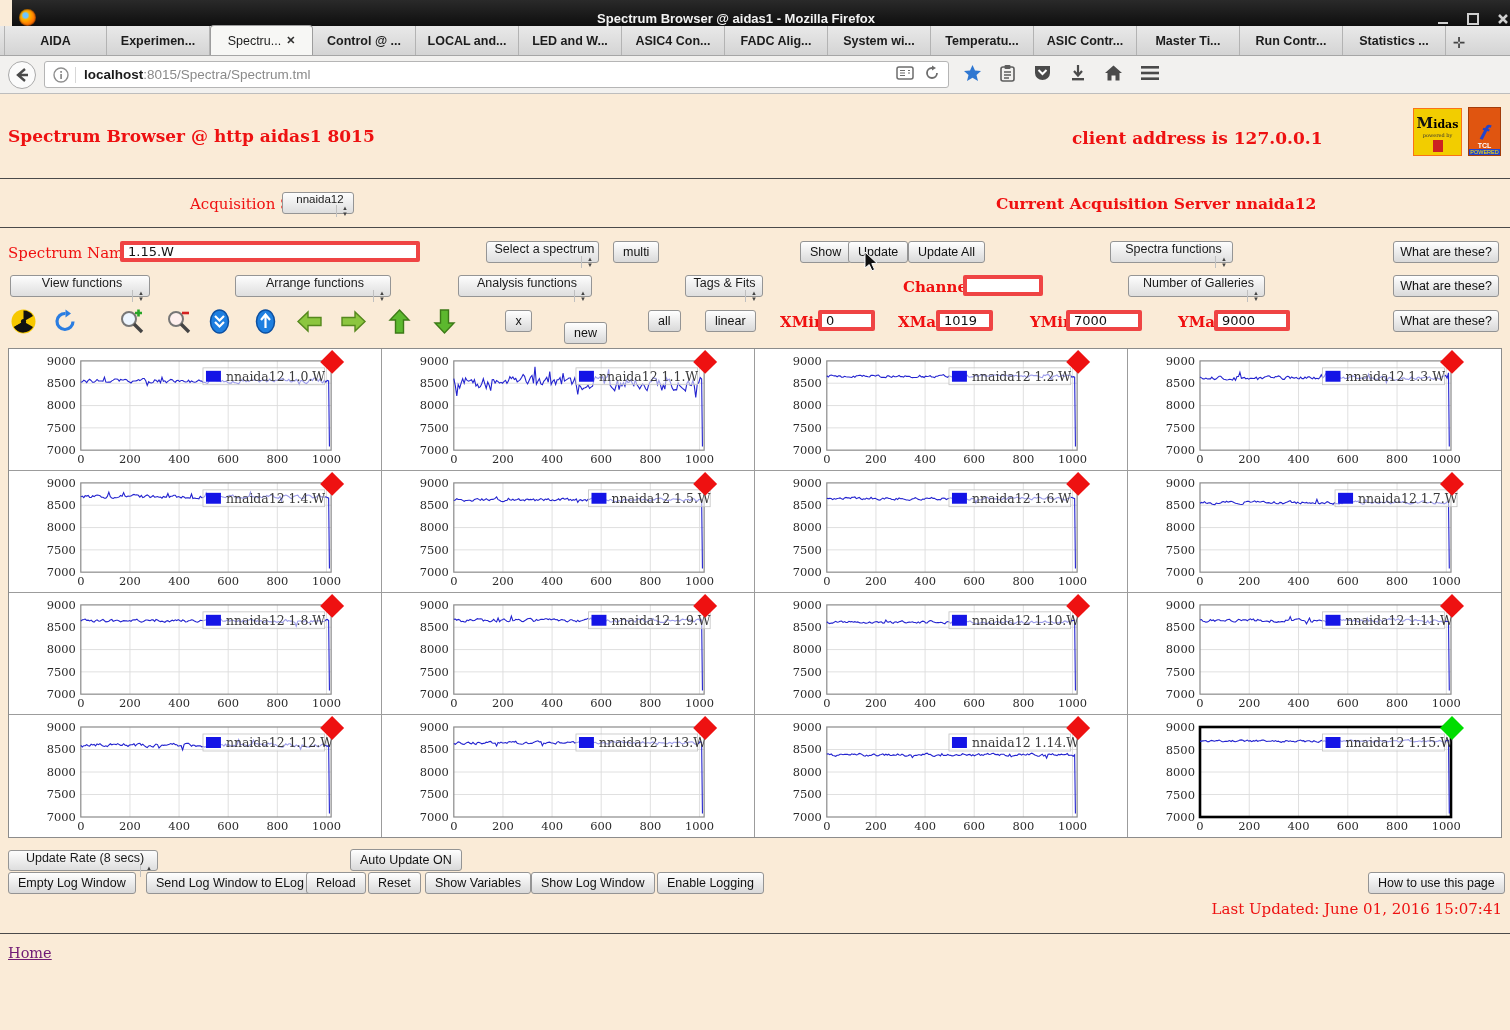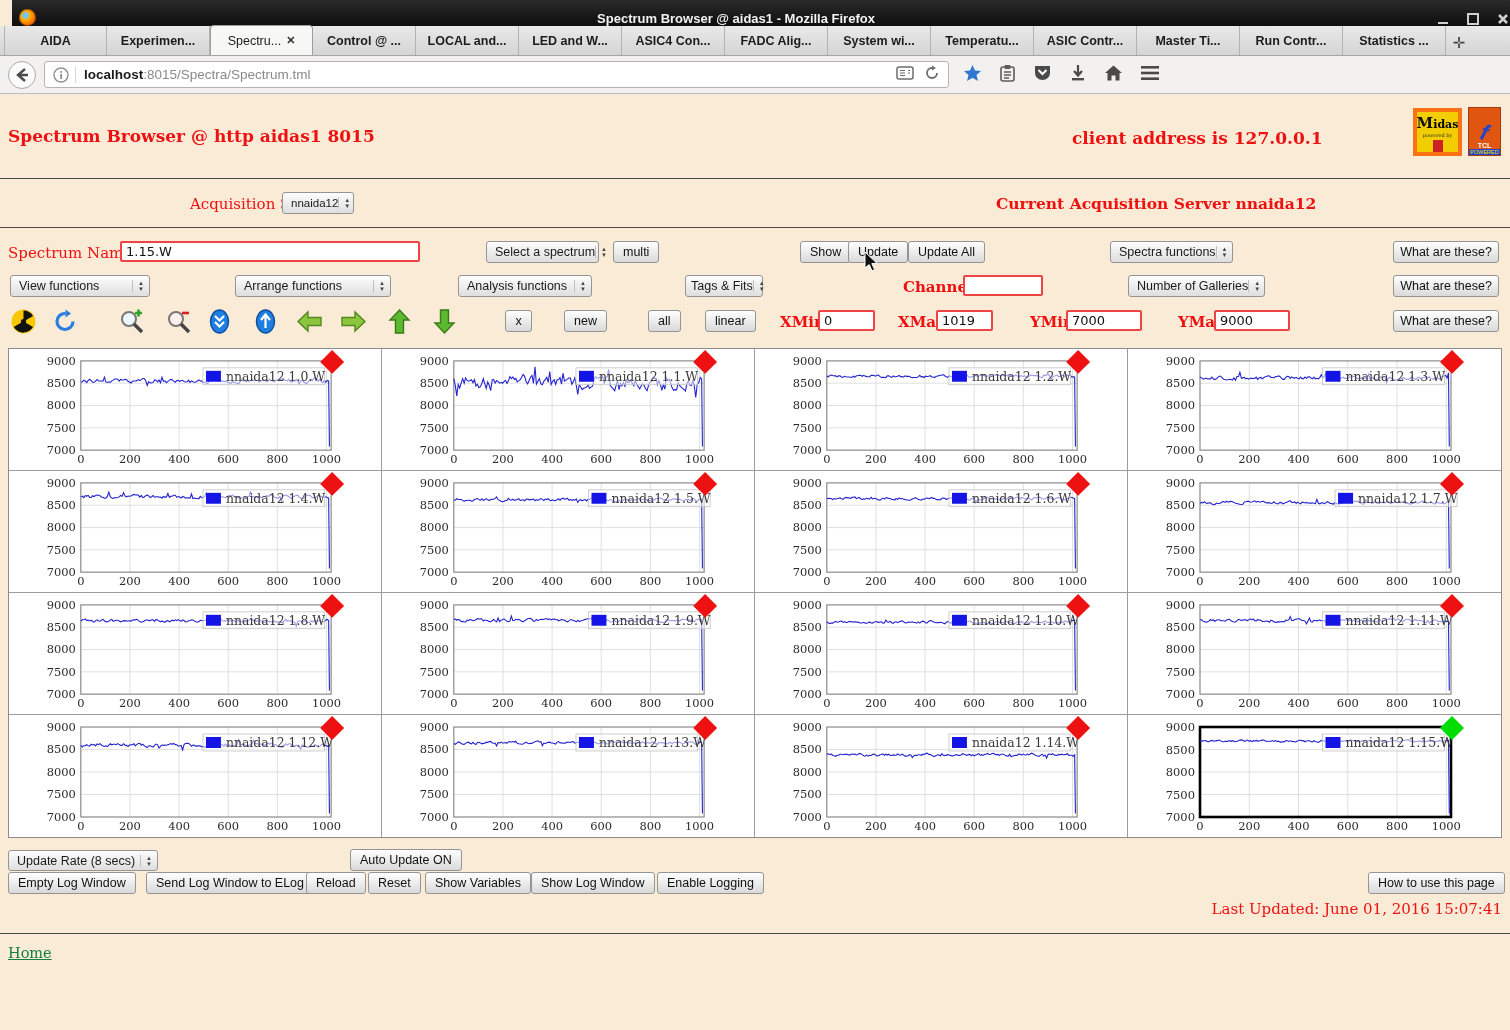--- a/index.html
+++ b/index.html
@@ -50,61 +50,61 @@
   .nav-right { display:flex; align-items:center; gap:17px; margin-left:14px; }
 
   
   .page { position:absolute; left:0; top:94px; width:1510px; height:936px; background:#faebd7; }
   .hr { position:absolute; left:0; width:1510px; height:1px; background:#4a4a4a; }
   .page-title { position:absolute; left:8px; top:32px; font-family:"DejaVu Serif",serif;
                 font-weight:bold; font-size:17px; color:#ee1111; }
   .client-addr { position:absolute; left:1072px; top:34px; font-family:"DejaVu Serif",serif;
                  font-weight:bold; font-size:17px; color:#ee1111; }
   .logo-midas { position:absolute; left:1413px; top:14px; width:49px; height:48px; background:#f2cd00;
-                border:4px solid #f97316; display:flex; flex-direction:column; align-items:center;
+                border:1px solid #f97316; display:flex; flex-direction:column; align-items:center;
                 justify-content:center; font-family:"DejaVu Serif",serif; overflow:hidden; }
   .logo-midas .m-big { font-size:15px; font-weight:bold; color:#111; line-height:14px; }
   .logo-midas .m-sub { font-size:5px; color:#333; }
   .logo-midas .m-red { width:10px; height:12px; background:#cc2222; margin-top:2px; }
   .logo-tcl { position:absolute; left:1468px; top:13px; width:33px; height:49px; background:#e05510;
               border:1px solid #a33c0a; display:flex; flex-direction:column; align-items:center;
               justify-content:flex-end; overflow:hidden; }
   .logo-tcl .feather { color:#2244cc; font-size:22px; line-height:18px; transform:rotate(15deg); }
   .logo-tcl .t1 { font-size:7px; color:#fff; font-weight:bold; }
   .logo-tcl .t2 { font-size:5.5px; color:#ffe400; background:#2244cc; width:100%; text-align:center; }
 
   .sel { position:absolute; height:22px; background:linear-gradient(#fdfdfd,#dedede);
          border:1px solid #959595; border-radius:3px; display:flex; align-items:center;
-         font-size:12.5px; color:#1a1a1a; padding:0 4px 0 8px; white-space:nowrap; }
+         font-size:12.5px; color:#1a1a1a; padding:0 4px 0 8px; white-space:nowrap;flex-direction:column; }
   .sel .spin { margin-left:auto; padding-left:5px; margin-right:1px; border-left:1px solid #c0c0c0;
                display:flex; flex-direction:column; align-items:center; color:#444; }
   .sel .spin::before { content:"▲"; font-size:6px; line-height:6px; }
   .sel .spin::after  { content:"▼"; font-size:6px; line-height:6px; }
   .btn { position:absolute; height:22px; background:linear-gradient(#ffffff,#d9d9d9);
          border:1px solid #949494; border-radius:3px; font-size:12.5px; color:#111;
          display:flex; align-items:center; justify-content:center; padding:0 9px; white-space:nowrap; }
-  .inp { position:absolute; height:21px; background:#fff; border:2px solid #ef4444; border-radius:2px;
+  .inp { position:absolute; height:21px; background:#fff; border:4px solid #ef4444; border-radius:2px;
          font-size:13px; padding:0 4px; color:#111; font-family:"DejaVu Sans",sans-serif; outline:none; }
   .rlabel { position:absolute; font-family:"DejaVu Serif",serif; color:#f01010; font-size:15px; white-space:nowrap; }
   .icon26 { position:absolute; width:27px; height:27px; top:214px; }
   .icon26 svg { display:block; }
 
   
   .gallery { position:absolute; left:8px; top:254px; width:1494px; height:490px;
              display:grid; grid-template-columns:repeat(4,1fr); grid-auto-rows:122px;
              background:#fff; border:1px solid #8c8c8c; }
   .plot-cell { border-right:1px solid #9c9c9c; border-bottom:1px solid #9c9c9c; background:#fff; }
   .plot-cell:nth-child(4n) { border-right:none; }
   .plot-cell:nth-child(n+13) { border-bottom:none; }
   .plot-cell svg { display:block; width:100%; height:100%; }
 
   .last-updated { position:absolute; right:8px; top:806px; font-family:"DejaVu Serif",serif;
                   font-size:15px; color:#ee1111; }
   .home-link { position:absolute; left:8px; top:851px; font-family:"DejaVu Serif",serif;
-               font-size:14.5px; color:#15803d; text-decoration:underline; }
+               font-size:14.5px; color:#701a75; text-decoration:underline; }
 
   .mouse-cursor { position:absolute; left:864px; top:251px; z-index:50; }
 </style>
 </head>
 <body>
 
 <div class="titlebar">
   <div class="ff-logo"></div>
   <div class="win-title">Spectrum Browser @ aidas1 - Mozilla Firefox</div>
   <div class="winbtns">
@@ -352,21 +352,21 @@
         <polygon points="9.5,25 9.5,12 4,12 13.5,2 23,12 17.5,12 17.5,25" fill="#5cb82e" stroke="#3c7a17" stroke-width="1.4"></polygon>
       </svg>
   </span>
   <span class="icon26" style="left:431px">
     <svg width="27" height="27">
         <polygon points="9.5,2 9.5,15 4,15 13.5,25 23,15 17.5,15 17.5,2" fill="#5cb82e" stroke="#3c7a17" stroke-width="1.4"></polygon>
       </svg>
   </span>
 
   <div class="btn" style="left:505px; top:216px; width:27px">x</div>
-  <div class="btn" style="left:564px; top:216px">new</div>
+  <div class="btn" style="left:564px; top:228px">new</div>
   <div class="btn" style="left:648px; top:216px">all</div>
   <div class="btn" style="left:705px; top:216px">linear</div>
 
   <div class="rlabel" style="left:780px; top:219px; font-weight:bold">XMin</div>
   <input class="inp" style="left: 818px; top: 216px; width: 57px;" value="0">
   <div class="rlabel" style="left:898px; top:219px; font-weight:bold">XMax</div>
   <input class="inp" style="left: 936px; top: 216px; width: 57px;" value="1019">
   <div class="rlabel" style="left:1030px; top:219px; font-weight:bold">YMin</div>
   <input class="inp" style="left: 1066px; top: 216px; width: 76px;" value="7000">
   <div class="rlabel" style="left:1178px; top:219px; font-weight:bold">YMax</div>

